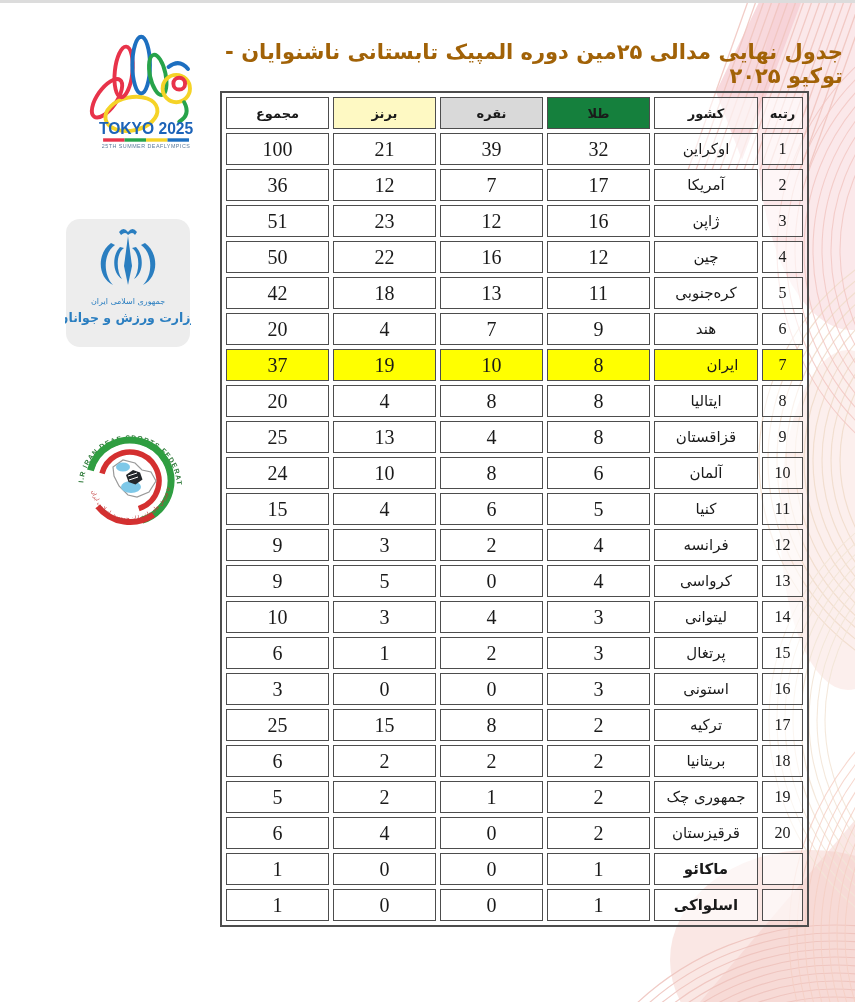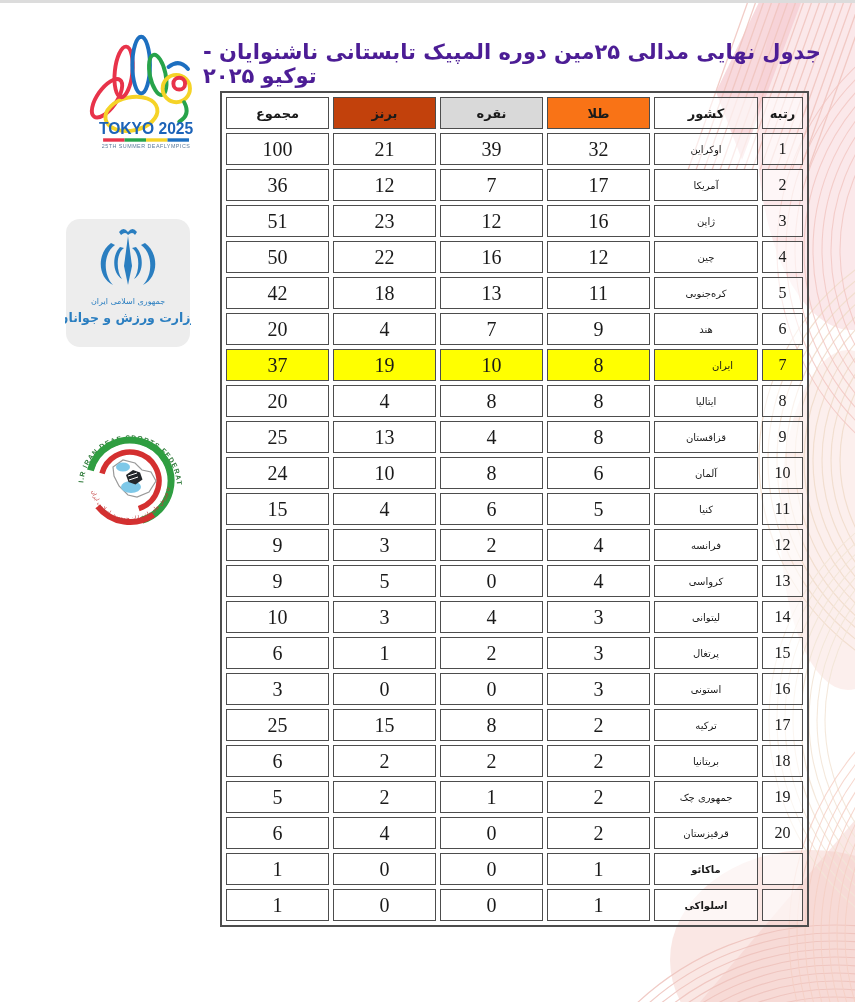--- a/index.html
+++ b/index.html
@@ -7,22 +7,22 @@
     width:855px;height:1002px;position:relative;overflow:hidden;
     background:#ffffff;
     font-family:"DejaVu Sans",sans-serif;
   }
   .top-strip{position:absolute;left:0;top:0;width:855px;height:3px;background:#dcdcdc;z-index:2;}
   #bg-pattern{position:absolute;inset:0;z-index:0;pointer-events:none;}
 
   
   .page-title{
     position:absolute;top:40px;right:12px;width:640px;z-index:3;
-    direction:rtl;text-align:left;
-    font-size:21px;font-weight:bold;color:#4c1d95;
+    direction:rtl;text-align:right;
+    font-size:21px;font-weight:bold;color:#a16207;
     font-family:"DejaVu Sans",sans-serif;
   }
 
   
   .logo-box{position:absolute;z-index:3;margin-left:25px;}
   #tokyo-logo{left:48px;top:28px;width:150px;height:122px;}
   #ministry-logo{left:40px;top:218px;width:126px;height:130px;}
   #federation-logo{left:42px;top:415px;width:126px;height:128px;}
 
   
@@ -34,21 +34,21 @@
   }
   table.medals th,table.medals td{
     border:1.5px solid #4d4d4d;
     background:rgba(255,255,255,0.62);
     text-align:center;vertical-align:middle;
     height:30px;padding:0 2px;color:#1a1a1a;overflow:hidden;white-space:nowrap;
   }
   th.hdr{font-size:13px;font-weight:bold;font-family:"DejaVu Sans",sans-serif;}
   td.c-num{font-family:"Liberation Serif","DejaVu Serif",serif;font-size:20px;}
   td.c-rank{font-family:"Liberation Serif","DejaVu Serif",serif;font-size:16px;}
-  td.c-country{font-size:10px;}
+  td.c-country{font-size:15px;}
   td.bold-name{font-weight:bold;}
   col.w-rank{width:41px;}
   col.w-country{width:104px;}
   col.w-num{width:103px;}
 </style>
 </head>
 <body>
 
 <svg id="bg-pattern" width="855" height="1002" viewBox="0 0 855 1002">
 
@@ -218,23 +218,23 @@
         <col class="w-country">
         <col class="w-num">
         <col class="w-num">
         <col class="w-num">
         <col class="w-num">
     </colgroup>
     <thead>
       <tr>
         <th class="hdr">رتبه</th>
         <th class="hdr">کشور</th>
-        <th class="hdr" style="background: #f97316;">طلا</th>
+        <th class="hdr" style="background: #15803d;">طلا</th>
         <th class="hdr" style="background: rgb(217, 217, 217);">نقره</th>
-        <th class="hdr" style="background: #c2410c; margin-top: 24px;">برنز</th>
+        <th class="hdr" style="background: #fef9c3; margin-top: 24px;">برنز</th>
         <th class="hdr">مجموع</th>
       </tr>
     </thead>
     <tbody>
         <tr>
           <td class="c-rank">1</td>
           <td class="c-country">اوکراین</td>
           <td class="c-num">32</td>
           <td class="c-num">39</td>
           <td class="c-num">21</td>

